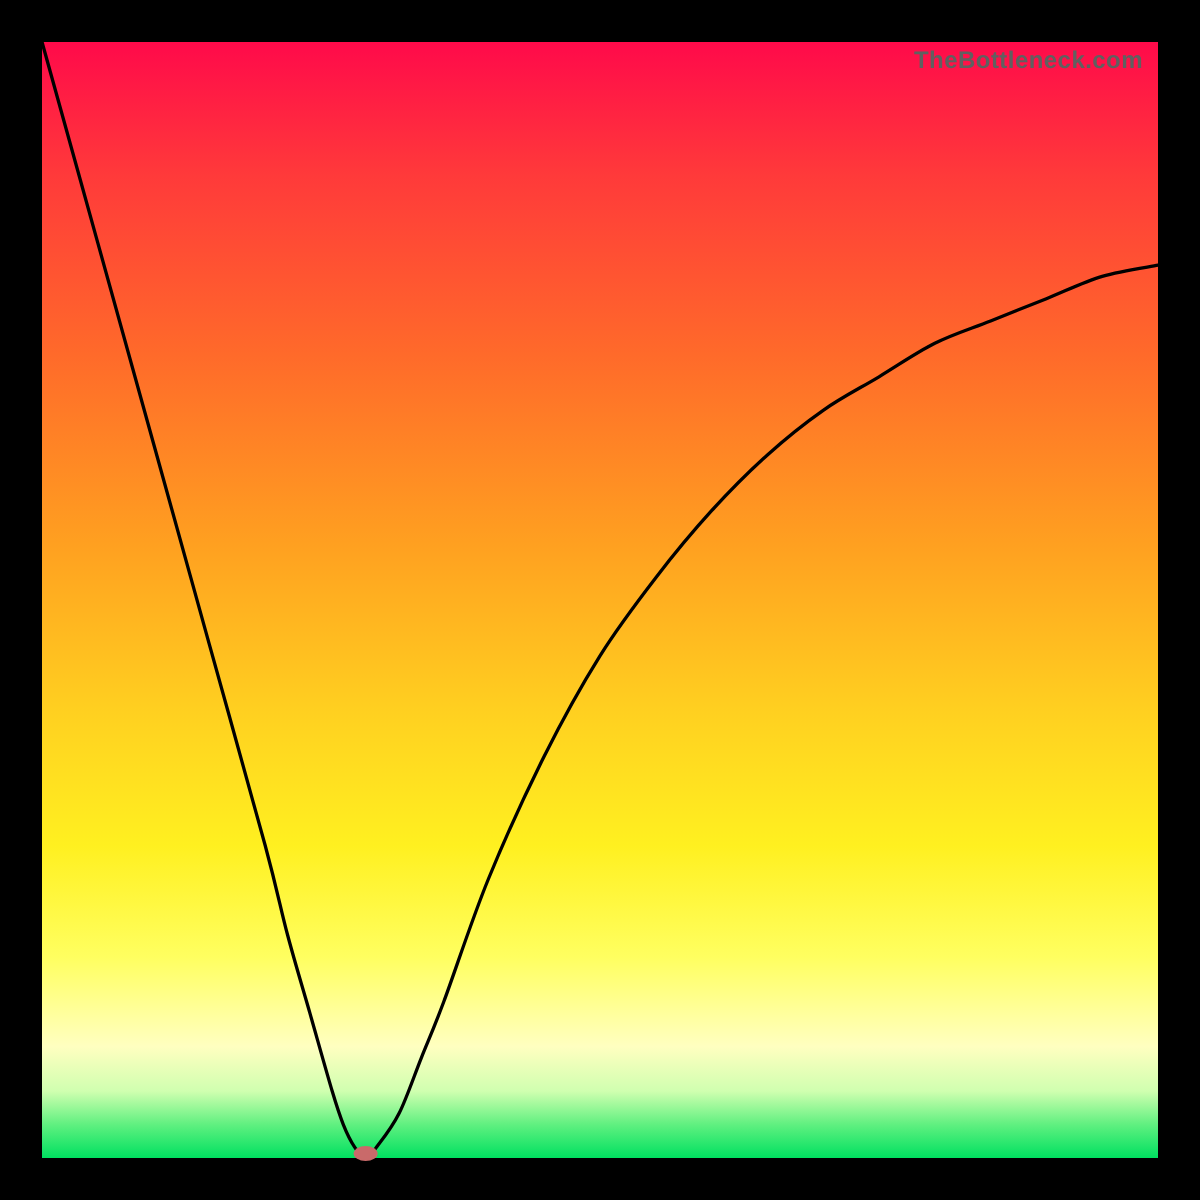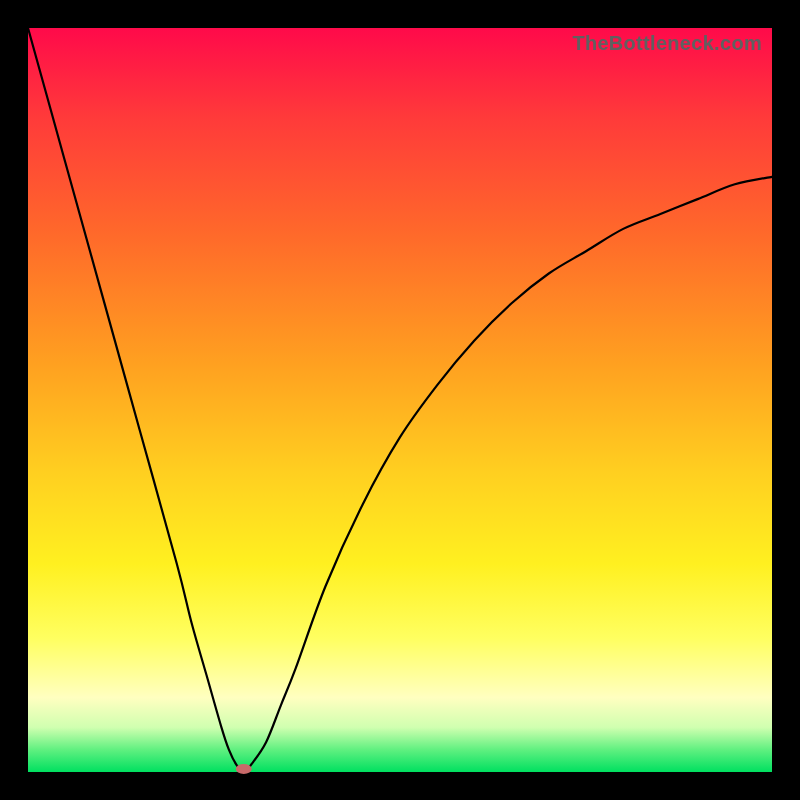--- a/index.html
+++ b/index.html
@@ -27,21 +27,21 @@
       #ffffc0 90%,
       #d0ffb0 94%,
       #60f080 97%,
       #00e060 100%);
   }
   .watermark {
     position: absolute;
     top: 4px;
     right: 10px;
     font-family: Arial, Helvetica, sans-serif;
-    font-size: 20px;
+    font-size: 16px;
     font-weight: 600;
     color: #606060;
     letter-spacing: 0.3px;
   }
   svg.curve {
     position: absolute;
     left: 0; top: 0;
     width: 744px; height: 744px;
     overflow: visible;
   }

